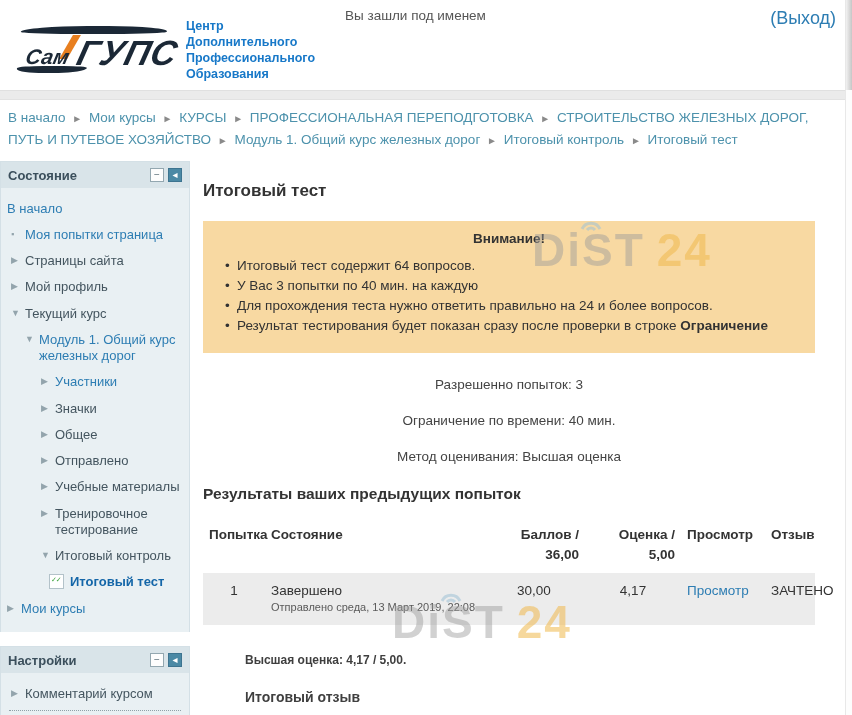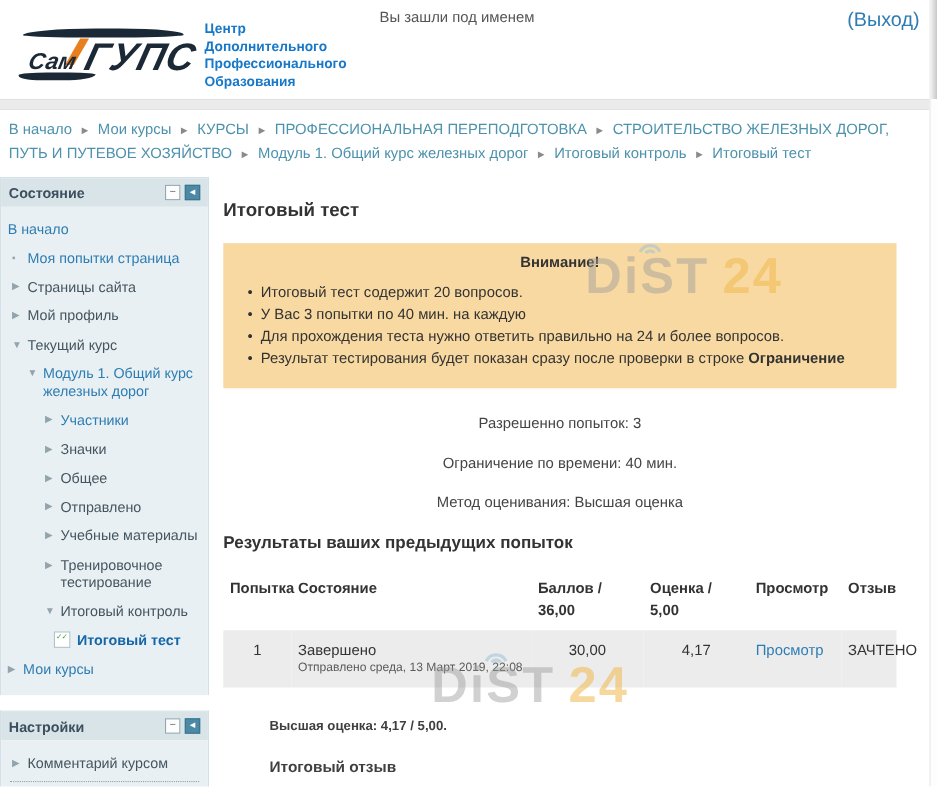--- a/index.html
+++ b/index.html
@@ -61,21 +61,21 @@
   .notice-list li { position:relative; padding-left:16px; font-size:13.5px; line-height:1.5; color:#333; }
   .notice-list li::before { content:"•"; position:absolute; left:4px; color:#333; }
   .info-line { text-align:center; font-size:13.5px; color:#444; margin:16px 0 21px 0; }
   .results-heading { font-size:15.5px; font-weight:bold; color:#333; margin:6px 0 14px 0; }
   table.results { border-collapse:collapse; width:612px; table-layout:fixed; }
   table.results th { font-size:13.5px; font-weight:bold; color:#333; padding:8px 6px; line-height:1.5; vertical-align:top; }
   table.results td { font-size:13.5px; color:#333; padding:10px 6px; vertical-align:top; }
   table.results tbody tr { background:#ececec; }
   .col-attempt { width:62px; } .col-state { width:218px; } .col-points { width:102px; }
   .col-grade { width:96px; } .col-review { width:84px; } .col-feedback { width:50px; }
-  .th-left { text-align:left; } .th-center { text-align:left; }
+  .th-left { text-align:left; } .th-center { text-align:right; }
   .td-center { text-align:center; }
   .state-detail { font-size:11px; color:#5a5a5a; line-height:1.35; margin-top:2px; }
   .review-link { color:#2d7db3; text-decoration:none; cursor:pointer; }
   .highest-grade { font-weight:bold; font-size:12px; color:#3f3f3f; margin:28px 0 0 42px; }
   .final-heading { font-weight:bold; font-size:14px; color:#3f3f3f; margin:22px 0 0 42px; }
   
   .wm { position:absolute; display:flex; align-items:baseline; pointer-events:none; font-weight:bold; font-size:46px; letter-spacing:2px; z-index:5;gap:12px; }
   .wm .g { color:#9a9a9a; opacity:0.45; }
   .wm .o { color:#f0b94d; opacity:0.55; }
   .wm .arcs { position:absolute; left:42px; top:-16px; opacity:0.55; }
@@ -241,21 +241,21 @@
       </svg>
     </div>
 
     <div class="content-col">
 
       <h2 class="page-title">Итоговый тест</h2>
 
       <div class="notice-box">
         <div class="notice-title">Внимание!</div>
         <ul class="notice-list">
-          <li><span>Итоговый тест содержит 20 вопросов.</span></li>
+          <li><span>Итоговый тест содержит 64 вопросов.</span></li>
           <li><span>У Вас 3 попытки по 40 мин. на каждую</span></li>
           <li><span>Для прохождения теста нужно ответить правильно на 24 и более вопросов.</span></li>
           <li><span>Результат тестирования будет показан сразу после проверки в строке </span><b>Ограничение</b></li>
         </ul>
       </div>
 
       <p class="info-line">Разрешенно попыток: 3</p>
       <p class="info-line">Ограничение по времени: 40 мин.</p>
       <p class="info-line">Метод оценивания: Высшая оценка</p>
 

